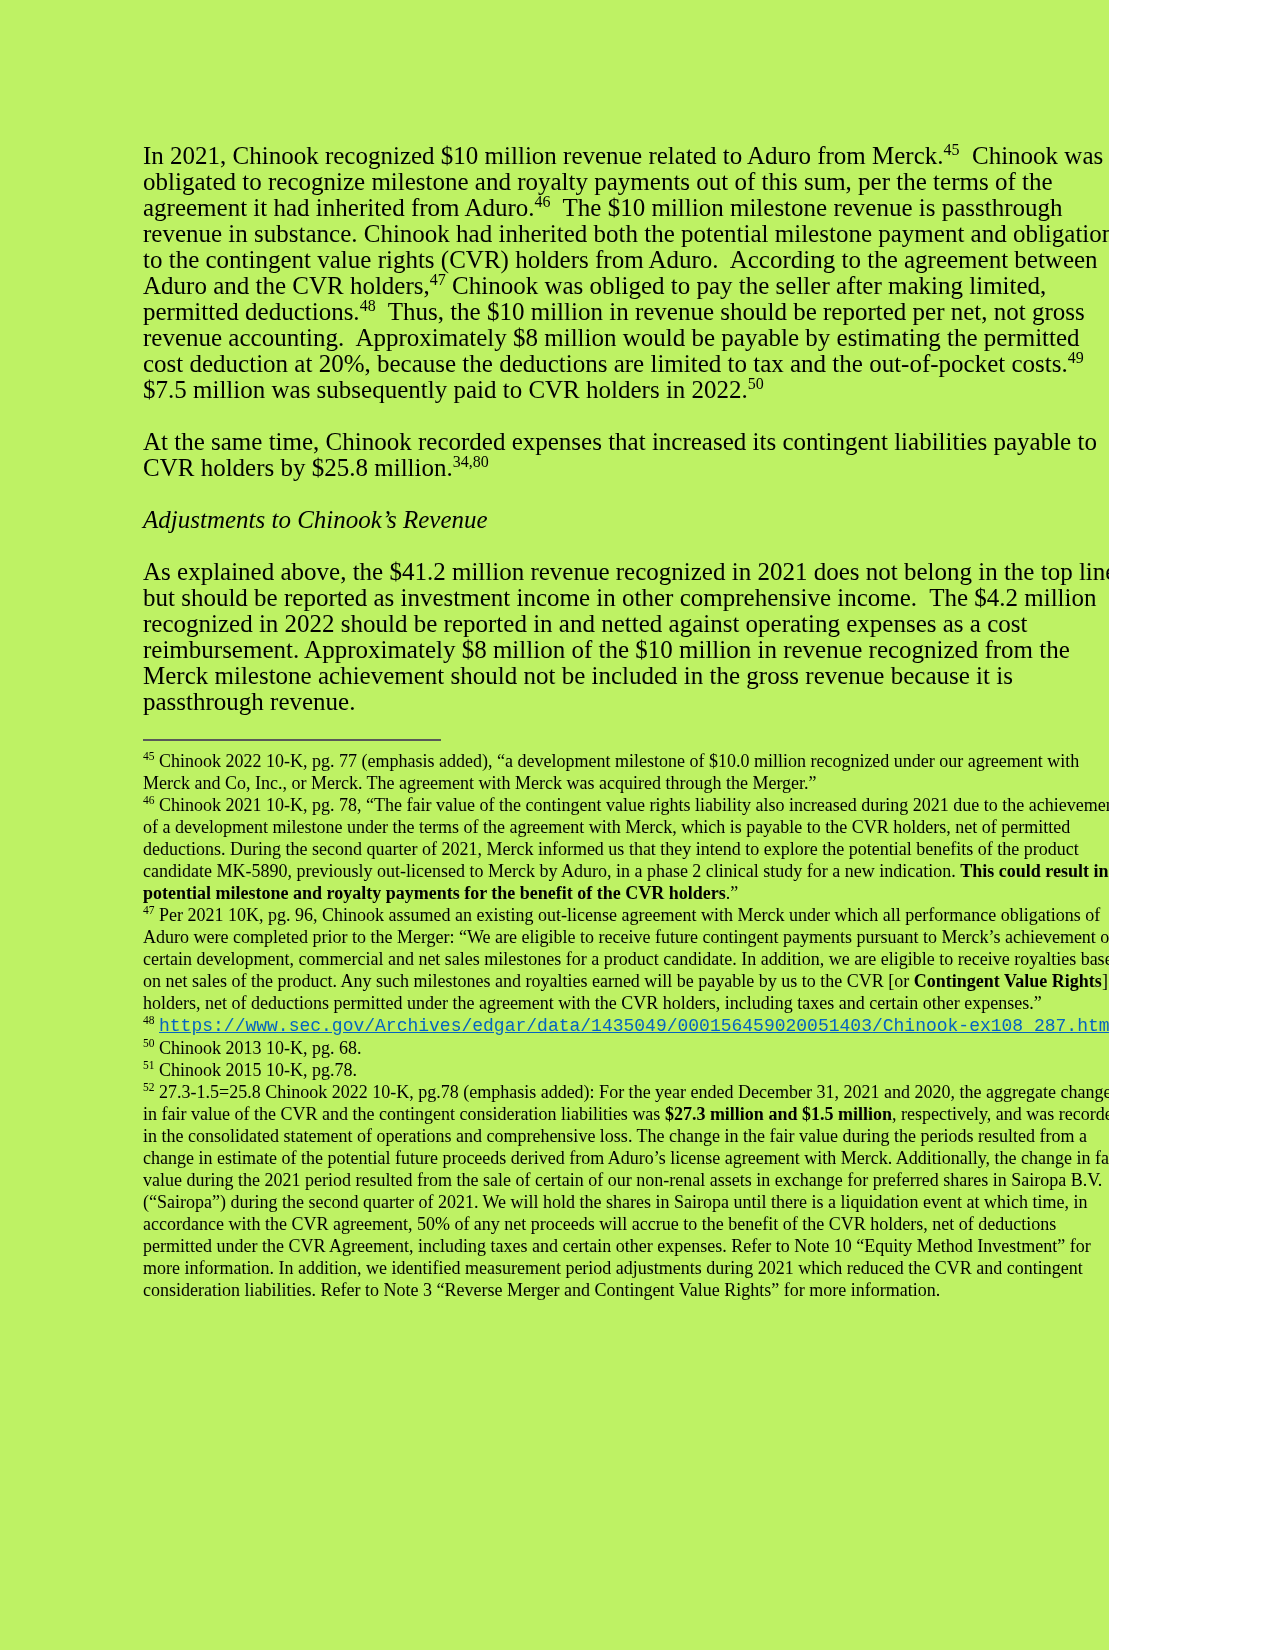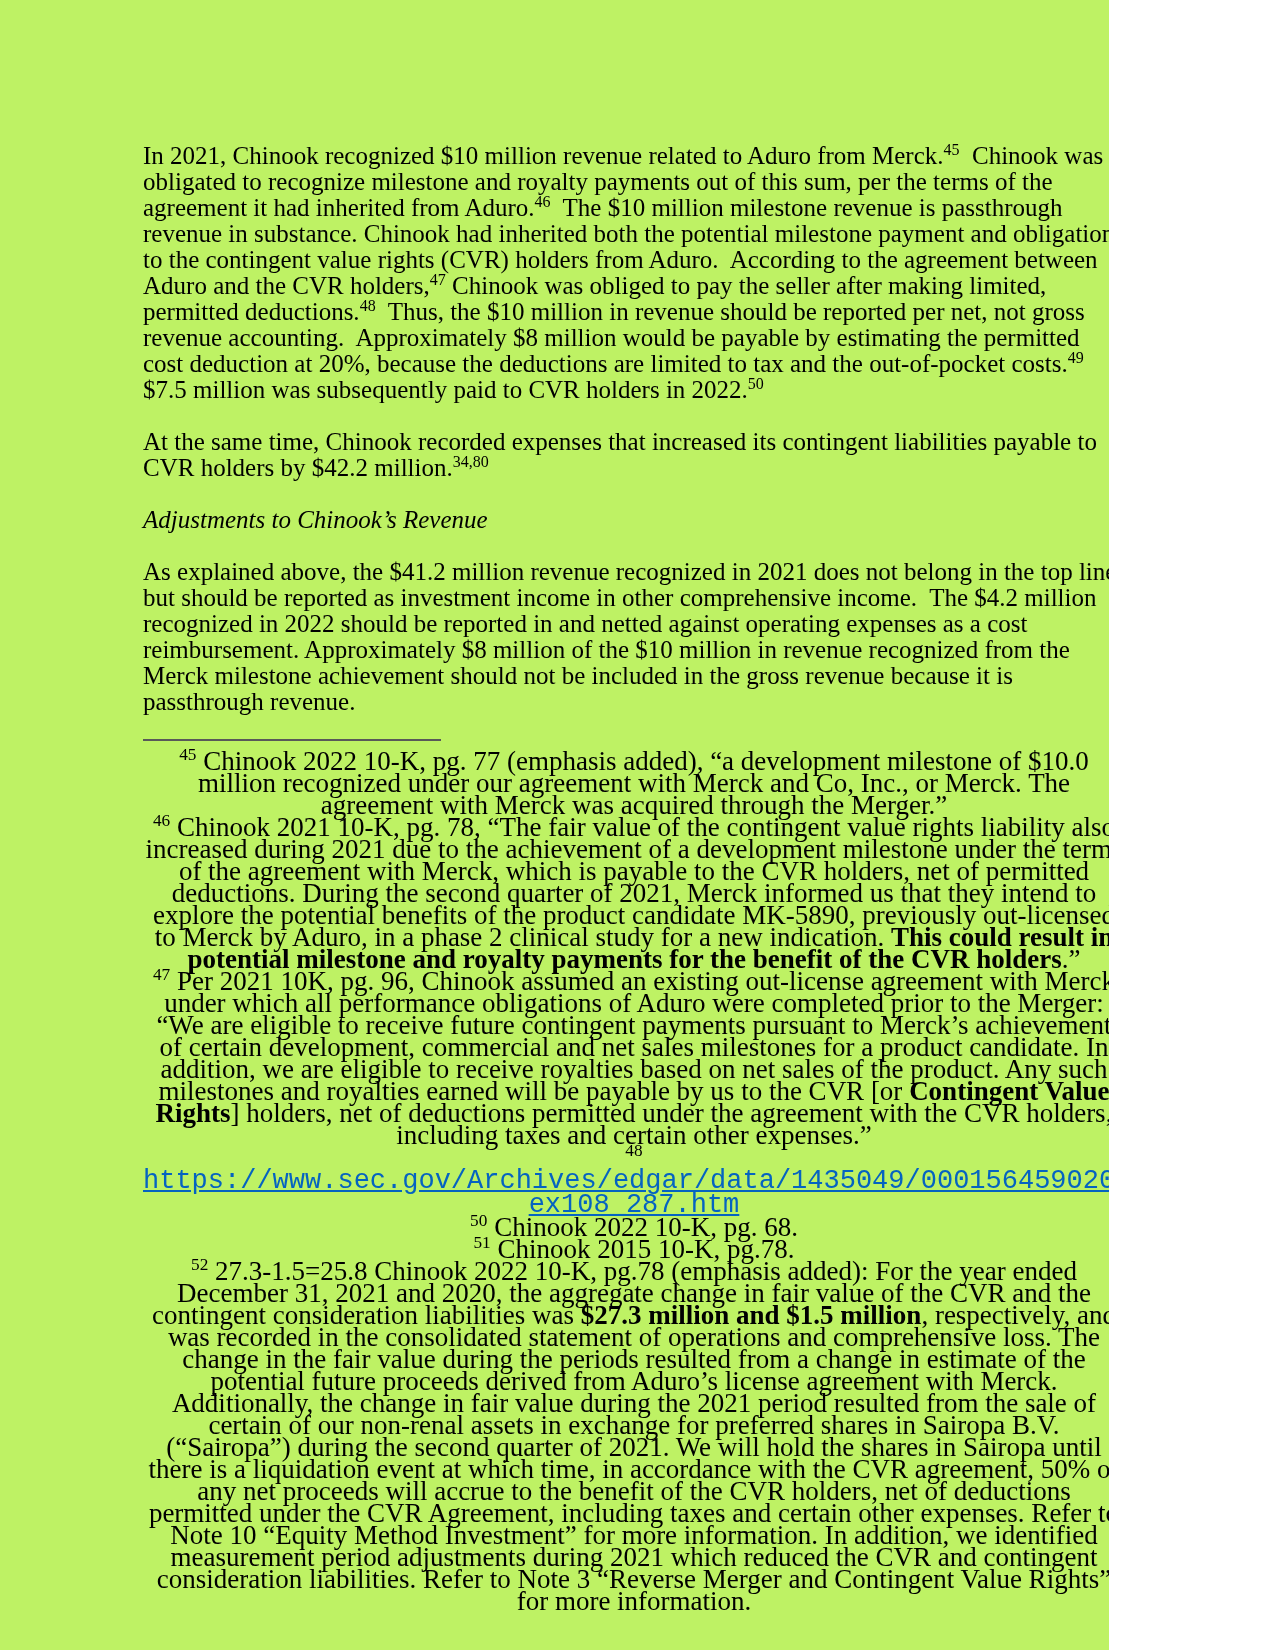--- a/index.html
+++ b/index.html
@@ -38,24 +38,24 @@
     top: 739px;
     width: 982px;
   }
   .footnote-sep {
     width: 298px;
     height: 0;
     border-top: 2px solid #595959;
     margin: 0 0 9px 0;
   }
   .footnote {
-    font-size: 27px;
+    font-size: 18px;
     line-height: 22px;
     white-space: pre-wrap;
-    text-align: center;
+    text-align: left;
   }
   sup {
     font-size: 64%;
     line-height: 0;
     vertical-align: super;
   }
   .b { font-weight: bold; }
   a.doc-link {
     color: #0563C1;
     text-decoration: underline;
@@ -73,34 +73,34 @@
   }
 </style>
 </head>
 <body>
 
 <div class="page">
 
   <main class="body-text">
     <div id="paragraphs">
         <p class="para"><span>In 2021, Chinook recognized $10 million revenue related to Aduro from Merck.</span><sup>45</sup><span>  Chinook was obligated to recognize milestone and royalty payments out of this sum, per the terms of the agreement it had inherited from Aduro.</span><sup>46</sup><span>  The $10 million milestone revenue is passthrough revenue in substance. Chinook had inherited both the potential milestone payment and obligations to the contingent value rights (CVR) holders from Aduro.  According to the agreement between Aduro and the CVR holders,</span><sup>47</sup><span> Chinook was obliged to pay the seller after making limited, permitted deductions.</span><sup>48</sup><span>  Thus, the $10 million in revenue should be reported per net, not gross revenue accounting.  Approximately $8 million would be payable by estimating the permitted cost deduction at 20%, because the deductions are limited to tax and the out-of-pocket costs.</span><sup>49</sup><span> $7.5 million was subsequently paid to CVR holders in 2022.</span><sup>50</sup></p>
-        <p class="para"><span>At the same time, Chinook recorded expenses that increased its contingent liabilities payable to CVR holders by $42.2 million.</span><sup>34,80</sup></p>
+        <p class="para"><span>At the same time, Chinook recorded expenses that increased its contingent liabilities payable to CVR holders by $25.8 million.</span><sup>34,80</sup></p>
         <p class="para heading"><span>Adjustments to Chinook’s Revenue</span></p>
         <p class="para"><span>As explained above, the $41.2 million revenue recognized in 2021 does not belong in the top line, but should be reported as investment income in other comprehensive income.  The $4.2 million recognized in 2022 should be reported in and netted against operating expenses as a cost reimbursement. Approximately $8 million of the $10 million in revenue recognized from the Merck milestone achievement should not be included in the gross revenue because it is passthrough revenue.</span></p>
       </div>
   </main>
 
   <section class="footnotes-region">
     <div class="footnote-sep"></div>
     <div id="footnotes">
         <div class="footnote"><sup>45</sup> <span>Chinook 2022 10-K, pg. 77 (emphasis added), “a development milestone of $10.0 million recognized under our agreement with Merck and Co, Inc., or Merck. The agreement with Merck was acquired through the Merger.”</span></div>
         <div class="footnote"><sup>46</sup> <span>Chinook 2021 10-K, pg. 78, “The fair value of the contingent value rights liability also increased during 2021 due to the achievement of a development milestone under the terms of the agreement with Merck, which is payable to the CVR holders, net of permitted deductions. During the second quarter of 2021, Merck informed us that they intend to explore the potential benefits of the product candidate MK-5890, previously out-licensed to Merck by Aduro, in a phase 2 clinical study for a new indication. </span><span class="b">This could result in potential milestone and royalty payments for the benefit of the CVR holders</span><span>.”</span></div>
         <div class="footnote"><sup>47</sup> <span>Per 2021 10K, pg. 96, Chinook assumed an existing out-license agreement with Merck under which all performance obligations of Aduro were completed prior to the Merger: “We are eligible to receive future contingent payments pursuant to Merck’s achievement of certain development, commercial and net sales milestones for a product candidate. In addition, we are eligible to receive royalties based on net sales of the product. Any such milestones and royalties earned will be payable by us to the CVR [or </span><span class="b">Contingent Value Rights</span><span>] holders, net of deductions permitted under the agreement with the CVR holders, including taxes and certain other expenses.”</span></div>
         <div class="footnote"><sup>48</sup> <a class="doc-link" href="#">https://www.sec.gov/Archives/edgar/data/1435049/000156459020051403/Chinook-ex108_287.htm</a></div>
-        <div class="footnote"><sup>50</sup> <span>Chinook 2022 10-K, pg. 68.</span></div>
+        <div class="footnote"><sup>50</sup> <span>Chinook 2013 10-K, pg. 68.</span></div>
         <div class="footnote"><sup>51</sup> <span>Chinook 2015 10-K, pg.78.</span></div>
         <div class="footnote"><sup>52</sup> <span>27.3-1.5=25.8 Chinook 2022 10-K, pg.78 (emphasis added): For the year ended December 31, 2021 and 2020, the aggregate change in fair value of the CVR and the contingent consideration liabilities was </span><span class="b">$27.3 million and $1.5 million</span><span>, respectively, and was recorded in the consolidated statement of operations and comprehensive loss. The change in the fair value during the periods resulted from a change in estimate of the potential future proceeds derived from Aduro’s license agreement with Merck. Additionally, the change in fair value during the 2021 period resulted from the sale of certain of our non-renal assets in exchange for preferred shares in Sairopa B.V. (“Sairopa”) during the second quarter of 2021. We will hold the shares in Sairopa until there is a liquidation event at which time, in accordance with the CVR agreement, 50% of any net proceeds will accrue to the benefit of the CVR holders, net of deductions permitted under the CVR Agreement, including taxes and certain other expenses. Refer to Note 10 “Equity Method Investment” for more information. In addition, we identified measurement period adjustments during 2021 which reduced the CVR and contingent consideration liabilities. Refer to Note 3 “Reverse Merger and Contingent Value Rights” for more information.</span></div>
       </div>
   </section>
 
   <div class="page-number">7</div>
 
 </div>
 
 </body></html>

